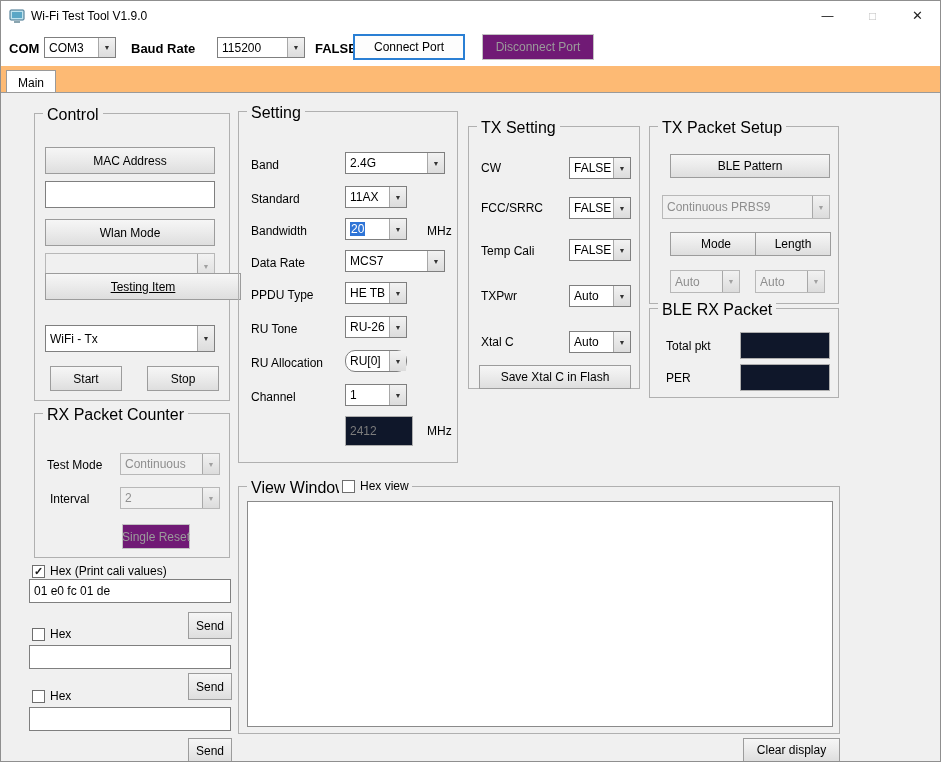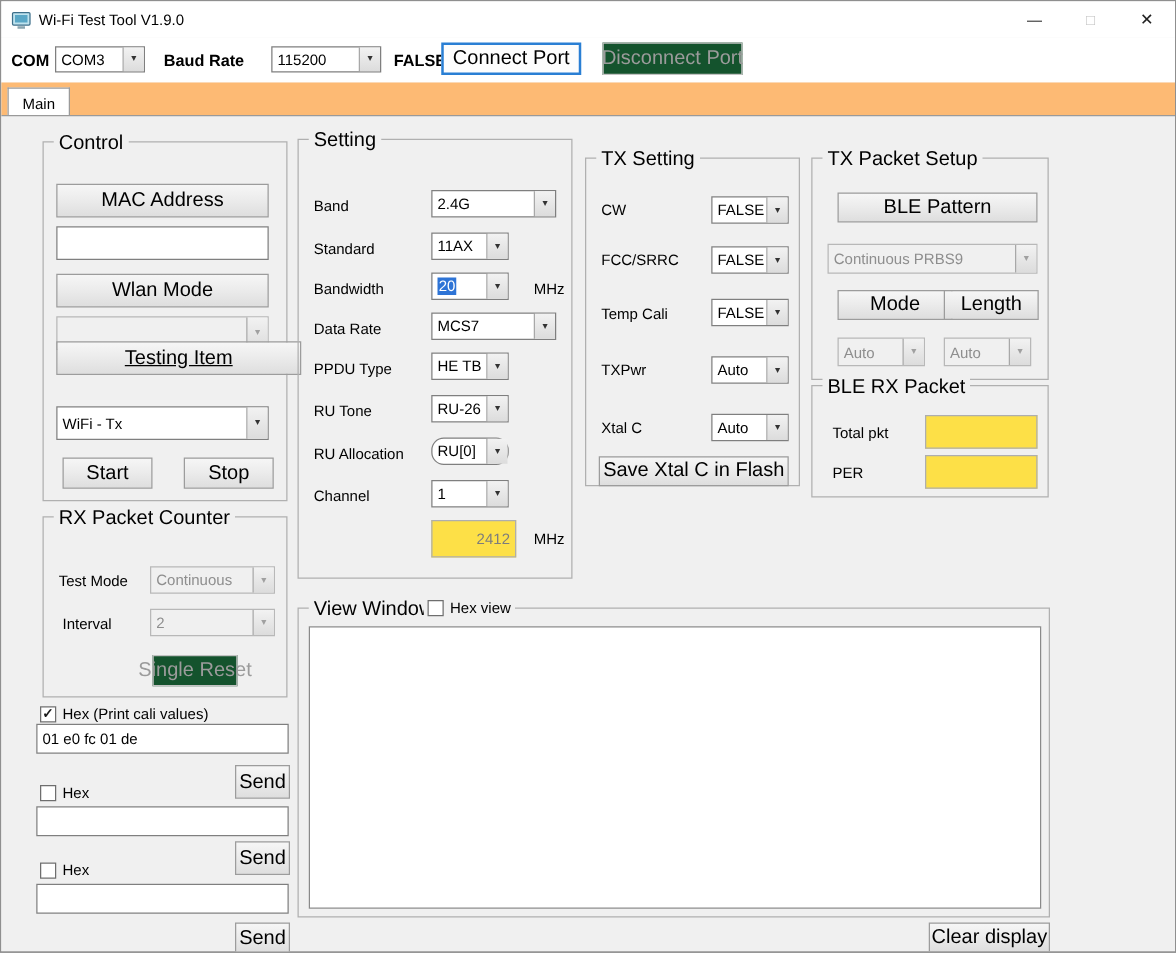--- a/index.html
+++ b/index.html
@@ -24,32 +24,32 @@
   .tab { position:absolute; left:5px; top:4px; width:50px; height:24px; background:#fff;
          border:1px solid #9a9a9a; border-bottom:none; display:flex; align-items:center; justify-content:center; }
   
   .content { position:absolute; left:0; top:91px; right:0; bottom:0; background:#f0f0f0; border-top:1px solid #9a9a9a; }
   
   .group { position:absolute; border:1px solid #b0b0b0; }
   .legend { position:absolute; top:-8px; left:8px; background:#f0f0f0; padding:0 4px; font-size:16px; white-space:nowrap; }
   
   .btn { position:absolute; border:1px solid #9c9c9c;
          background:linear-gradient(#f6f6f6,#ececec 45%,#dedede);
-         display:flex; align-items:center; justify-content:center; font-size:16px; white-space:nowrap; }
-  .btn.disabled { color:#9b9b9b; background:#14532d; border-color:#c2c2c2; }
+         display:flex; align-items:center; justify-content:center; font-size:12px; white-space:nowrap; }
+  .btn.disabled { color:#9b9b9b; background:#701a75; border-color:#c2c2c2; }
   .btn.primary { border:2px solid #2a7fd4; background:#fdfdfd; }
   .combo { position:absolute; background:#fff; border:1px solid #7f7f7f; display:flex; align-items:stretch; }
   .cval { flex:1 1 auto; display:flex; align-items:center; padding:0 4px; white-space:nowrap; overflow:hidden; }
   .carrow { flex:0 0 17px; background:linear-gradient(#f2f2f2,#dcdcdc); border-left:1px solid #a8a8a8;
             display:flex; align-items:center; justify-content:center; font-size:7px; color:#333; }
   .combo.disabled { background:#f0f0f0; color:#8e8e8e; border-color:#b8b8b8; }
   .combo.disabled .carrow { color:#a0a0a0; }
   .hl { background:#2e74d6; color:#fff; padding:0 1px; }
   .tinput { position:absolute; border:1px solid #7f7f7f; background:#fff; font-family:inherit; font-size:12px; padding:2px 4px; outline:none; }
-  .tinput.dim { background:#fde047; color:#7c7c7c; border-color:#aeaeae;text-align:right; }
+  .tinput.dim { background:#0f172a; color:#7c7c7c; border-color:#aeaeae; }
   .lbl { position:absolute; font-size:12px; white-space:nowrap; }
   .check { position:absolute; display:flex; align-items:center; gap:5px; font-size:12px; white-space:nowrap; }
   .cbox { width:13px; height:13px; background:#fff; border:1px solid #6e6e6e; display:flex; align-items:center;
           justify-content:center; font-size:11px; font-weight:bold; line-height:1; color:#1a1a1a; flex:0 0 auto; }
   .viewarea { position:absolute; background:#fff; border:1px solid #8a8a8a; resize:none; font-family:"Liberation Mono","DejaVu Sans Mono",monospace; font-size:12px; }
 </style>
 </head>
 <body>
 
 <div class="window">

